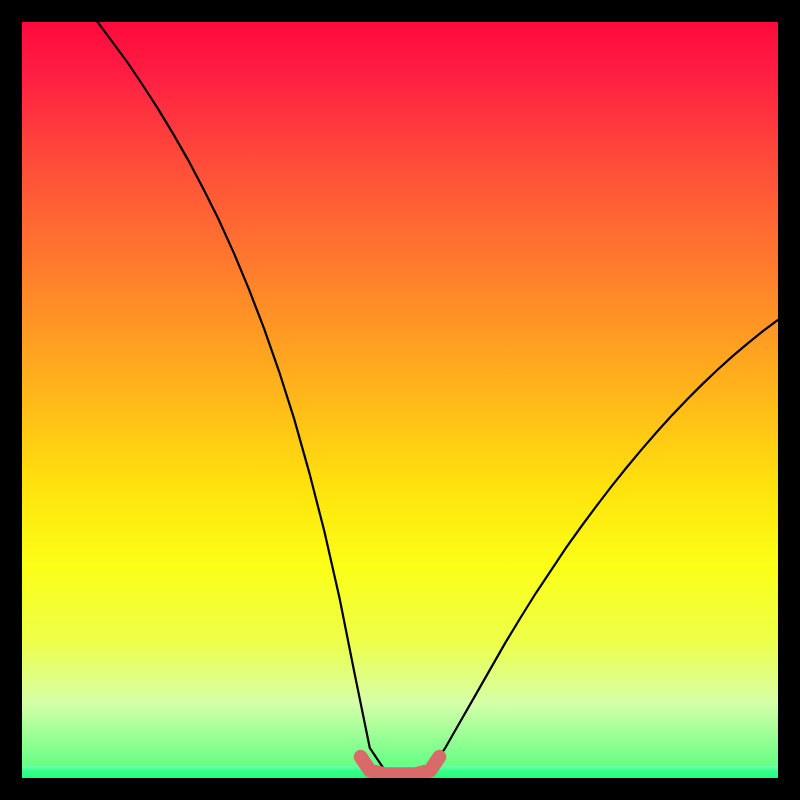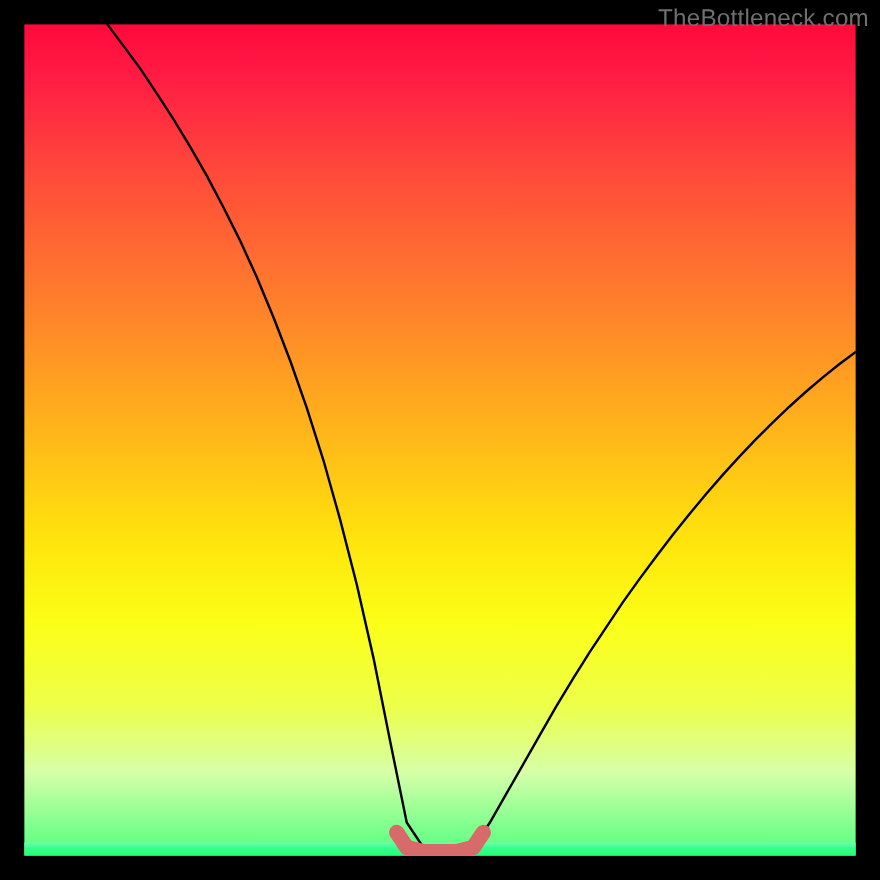--- a/index.html
+++ b/index.html
@@ -81,14 +81,13 @@
 
     <svg class="curve" viewBox="0 0 756 756" preserveAspectRatio="none">
       <path id="curve-path" fill="none" stroke-width="2.2" stroke-linecap="round" d="M75.60 0.00 L90.72 20.41 L105.84 40.82 L120.96 63.50 L136.08 86.94 L151.20 111.89 L166.32 138.35 L181.44 167.08 L196.56 197.32 L211.68 230.58 L226.80 266.87 L241.92 306.18 L257.04 349.27 L272.16 396.90 L287.28 450.58 L302.40 509.54 L317.52 576.07 L332.64 651.67 L347.76 725.76 L362.88 748.44 L378.00 752.22 L393.12 752.22 L408.24 748.44 L423.36 725.76 L438.48 699.30 L453.60 672.84 L468.72 646.38 L483.84 619.92 L498.96 594.97 L514.08 570.78 L529.20 548.10 L544.32 525.42 L559.44 504.25 L574.56 483.84 L589.68 464.18 L604.80 445.28 L619.92 427.14 L635.04 409.75 L650.16 393.12 L665.28 377.24 L680.40 362.12 L695.52 347.76 L710.64 334.15 L725.76 321.30 L740.88 309.20 L756.00 297.86" stroke="#000000"></path>
     </svg>
 
     <svg class="marker" viewBox="0 0 756 756" preserveAspectRatio="none">
       <path id="marker-path" fill="none" stroke-width="14" stroke-linecap="round" stroke-linejoin="round" d="M338.69 734.83 L347.76 748.44 L362.88 752.22 L378.00 752.22 L393.12 752.22 L408.24 748.44 L417.31 734.83" stroke="#d96a6a"></path>
     </svg>
   </div>
 
-  <div class="watermark">TheBottleneck.com</div>
 </div>
 
 </body></html>

